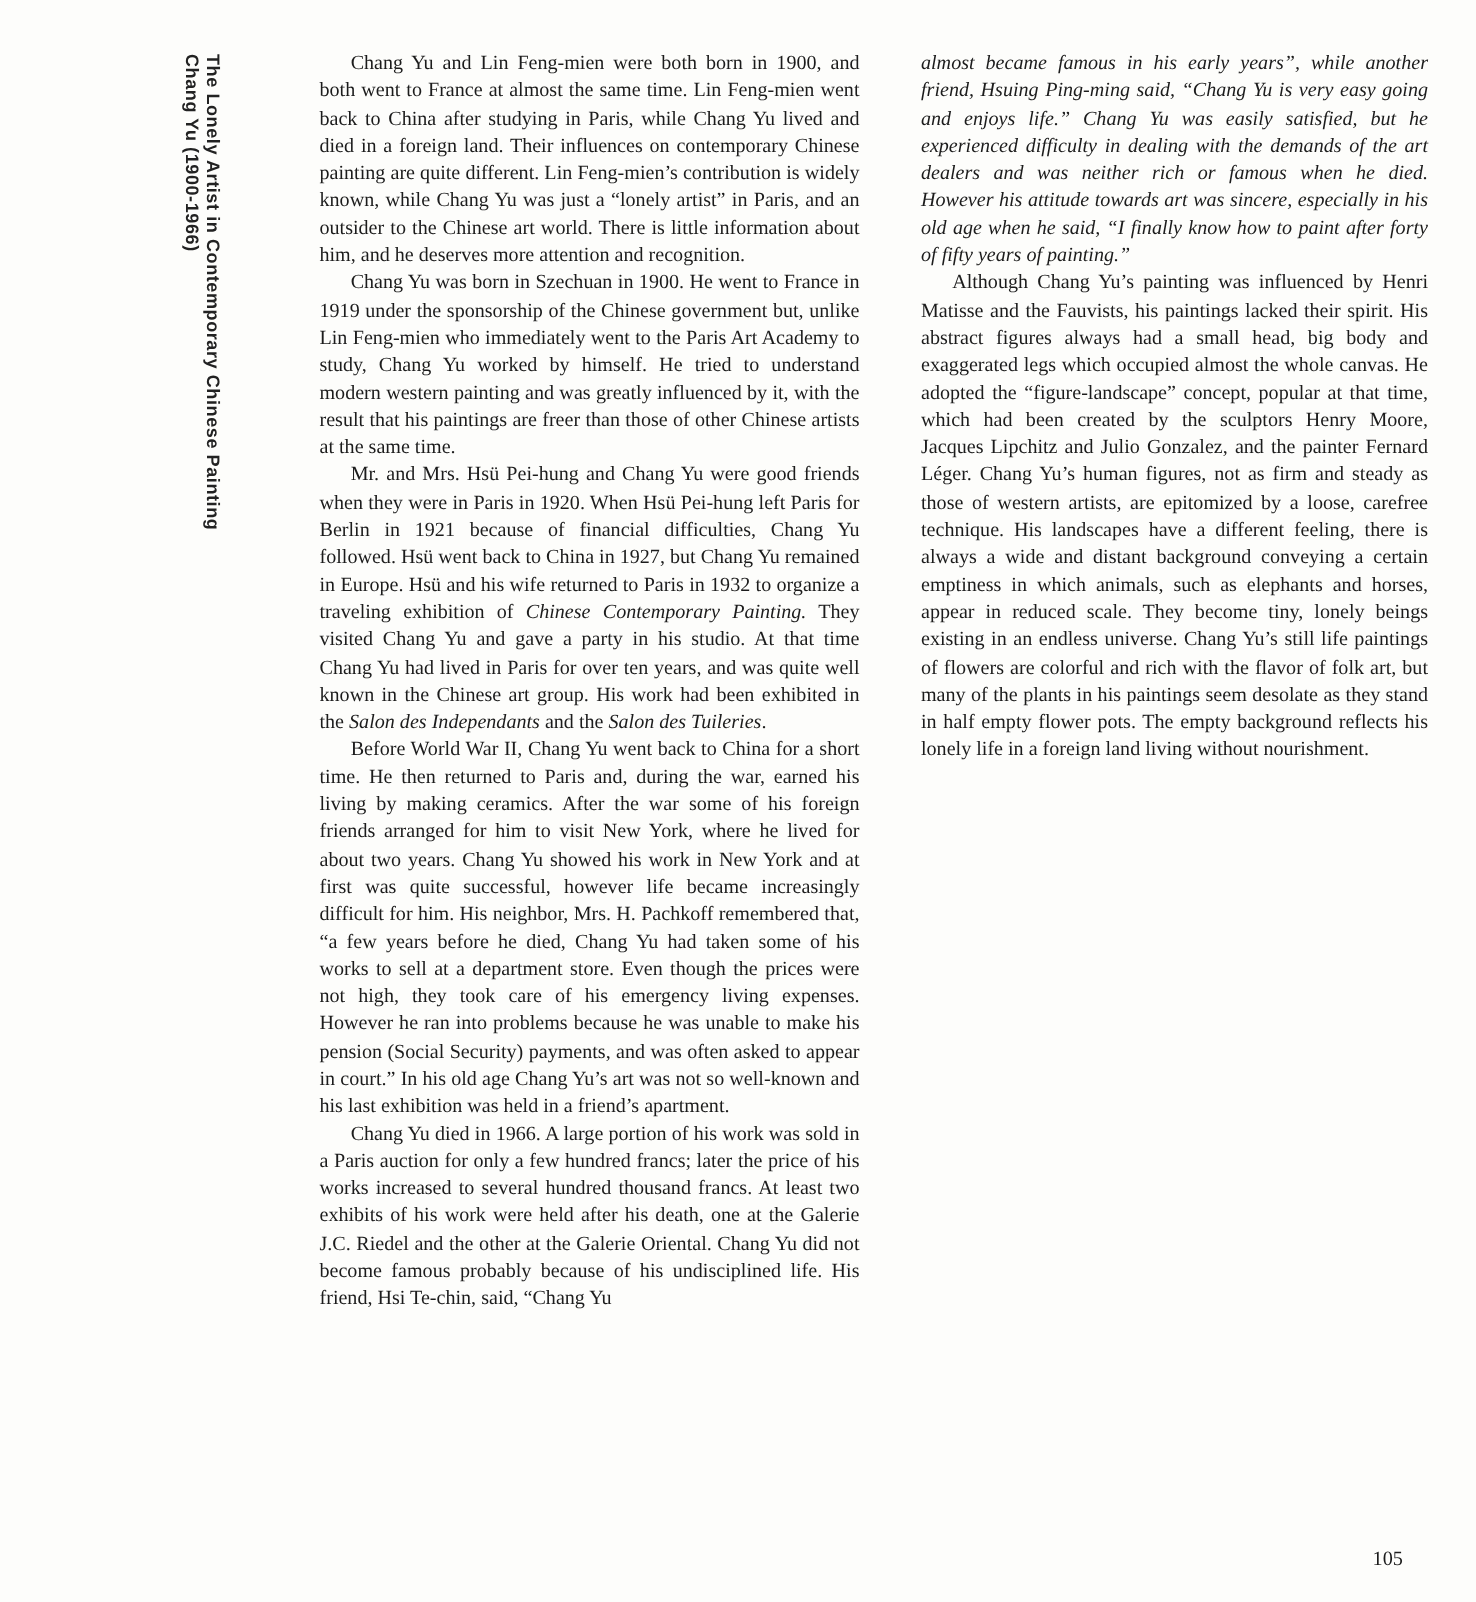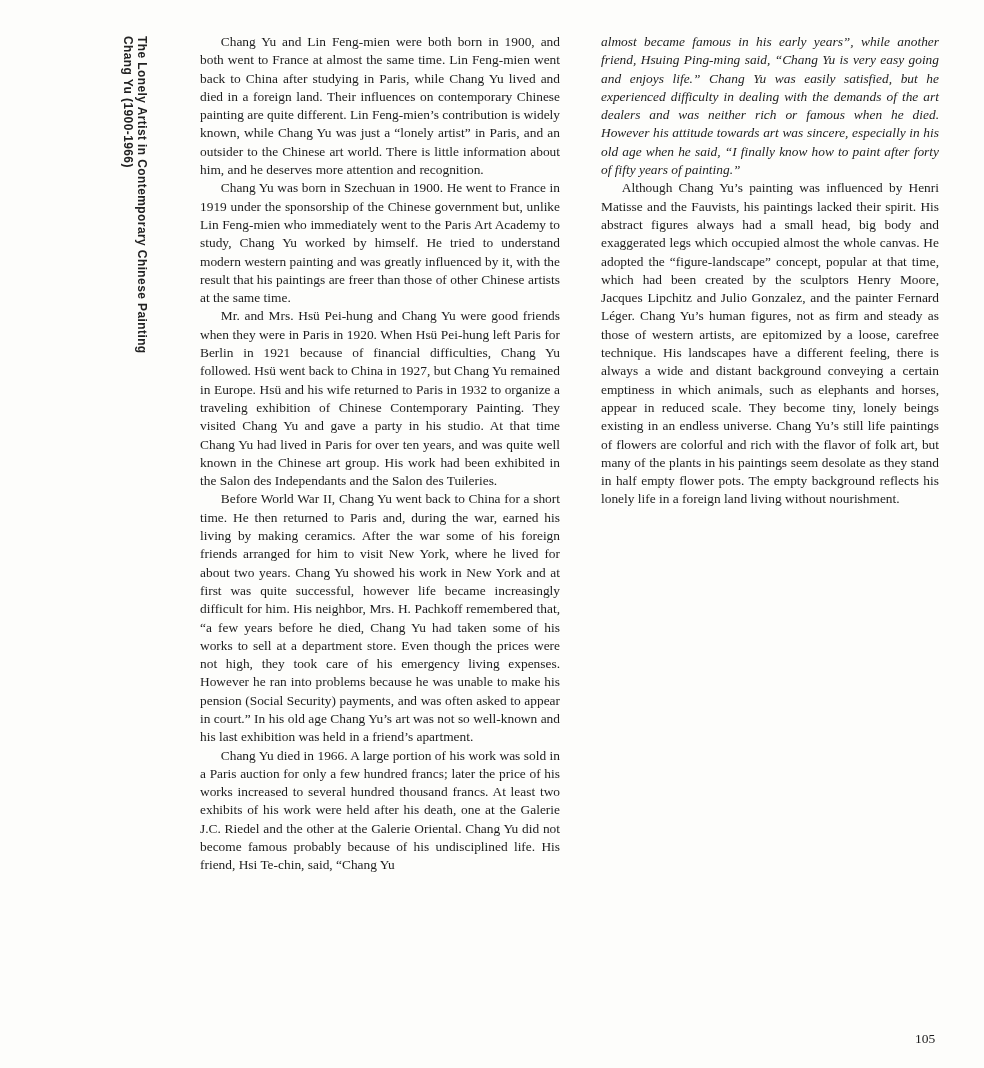--- a/index.html
+++ b/index.html
@@ -25,39 +25,39 @@
     font-family: "Liberation Sans", sans-serif;
     font-weight: 700;
     font-size: 12px;
     line-height: 14px;
     letter-spacing: 0.4px;
     color: #222;
   }
   .sb-line { margin: 0; }
   .columns {
     position: absolute;
-    left: 200px;
+    left: 213px;
     top: 33px;
     display: flex;
     gap: 41px;
   }
   .col {
     text-align: justify;
     font-size: 13.4px;
     line-height: 18.3px;
     hyphens: none;
   }
   .col-left  { width: 360px; }
   .col-right { width: 338px; }
   .col p {
     margin: 0;
     text-indent: 1.55em;
   }
   .col p.no-indent { text-indent: 0; font-style: italic; }
-  .it { }
+  .it { font-style: italic; }
   .page-number {
     position: absolute;
     left: 915px;
     top: 1031px;
     font-size: 13.5px;
     color: #1c1c1c;
   }
 </style>
 </head>
 <body>

